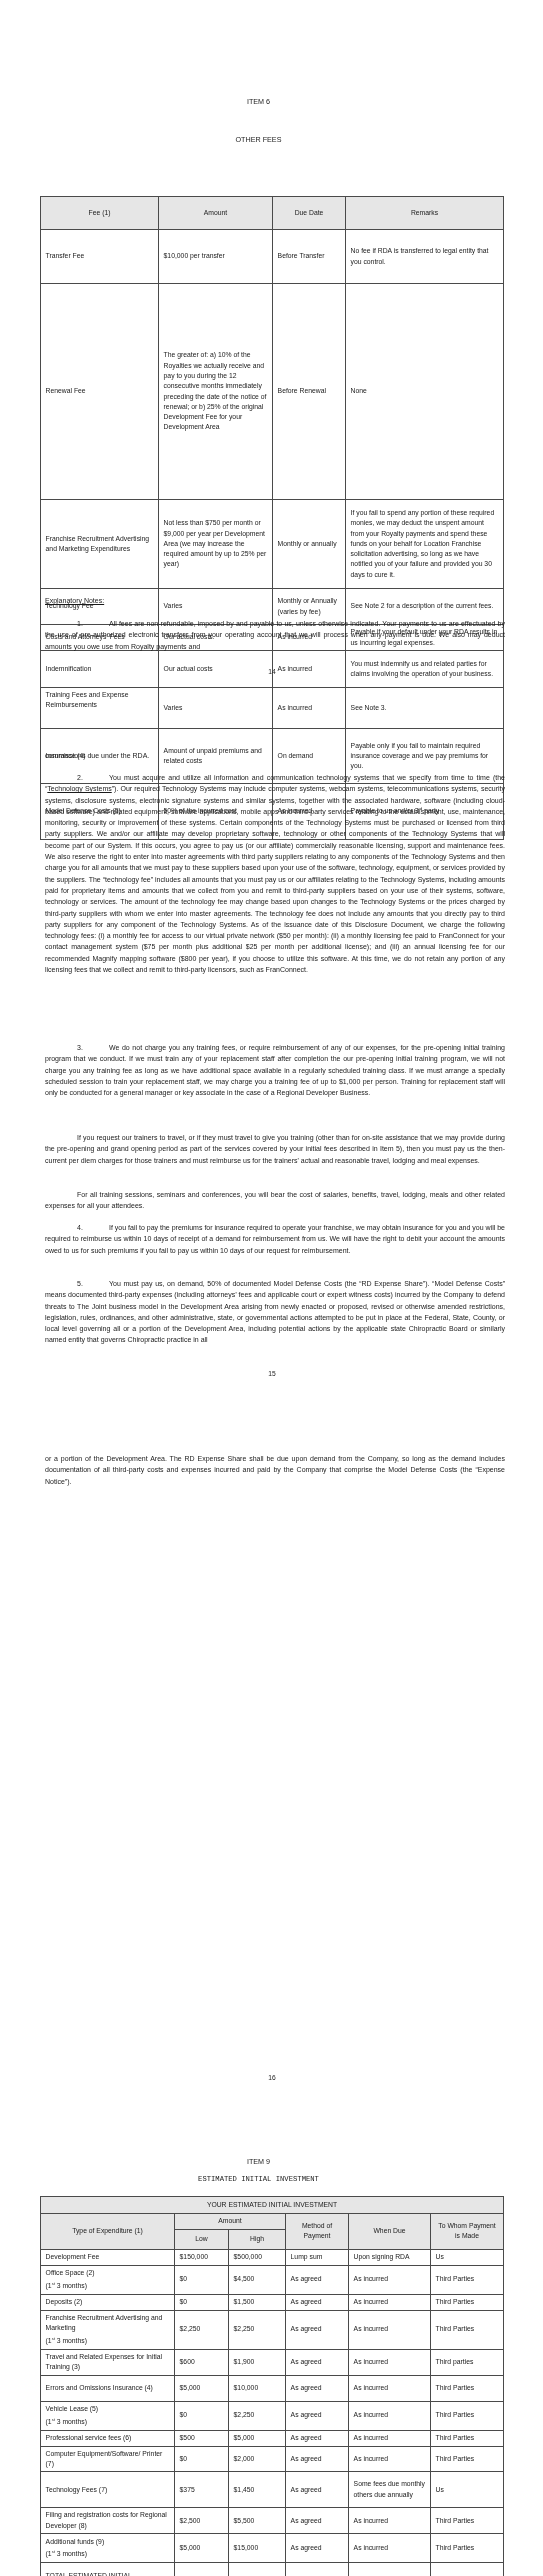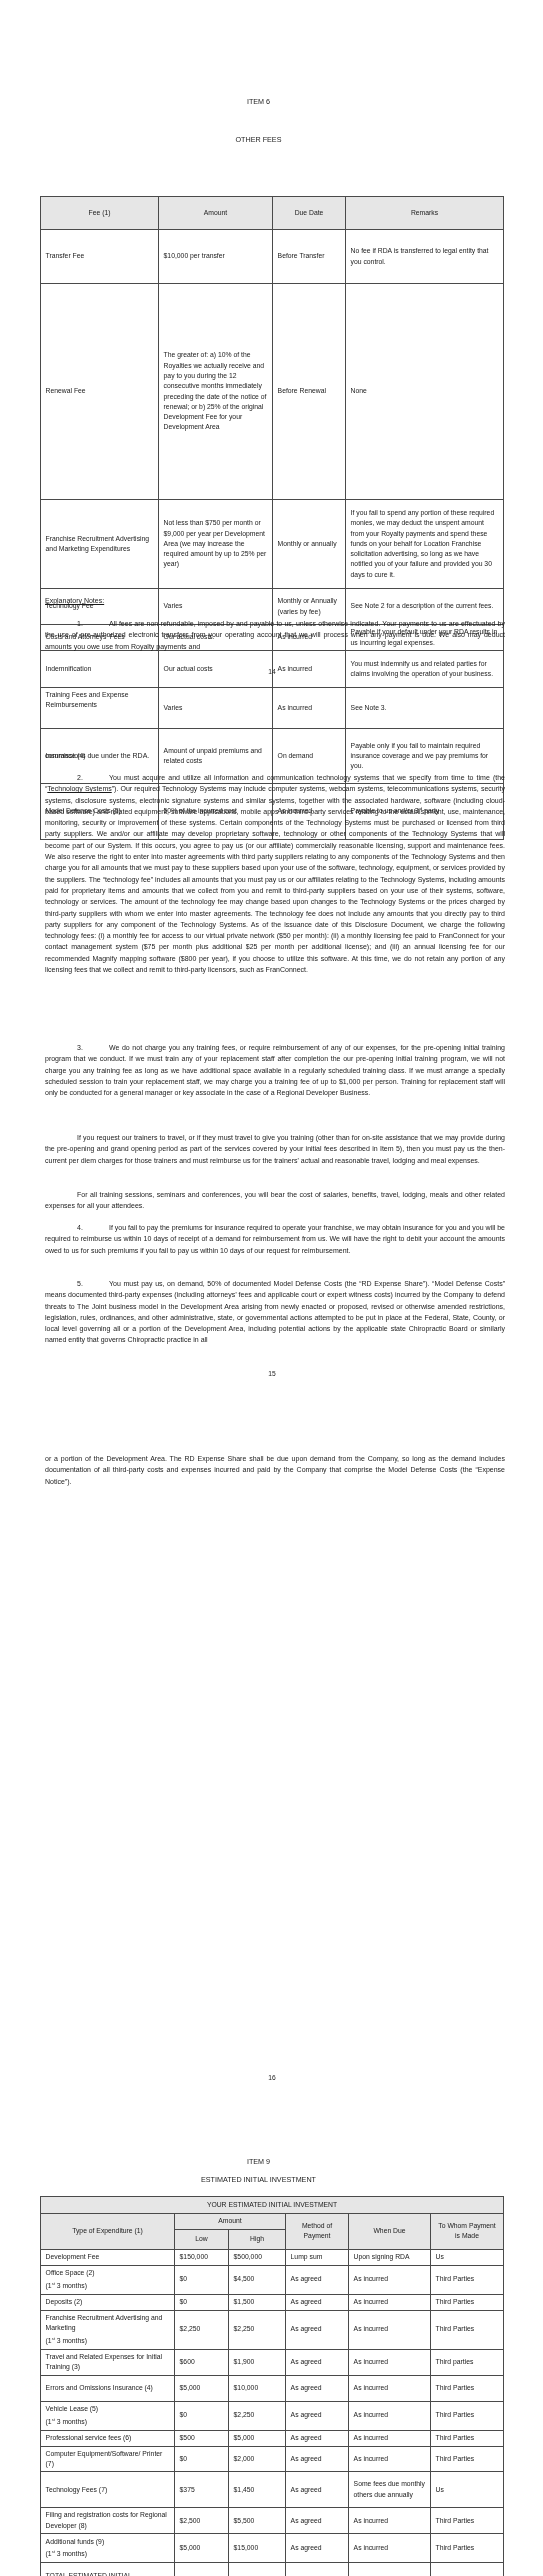--- a/index.html
+++ b/index.html
@@ -149,21 +149,21 @@
   <span class="num">5.</span><span>You must pay us, on demand, 50% of documented Model Defense Costs (the “RD Expense Share”). “Model Defense Costs” means documented third-party expenses (including attorneys’ fees and applicable court or expert witness costs) incurred by the Company to defend threats to The Joint business model in the Development Area arising from newly enacted or proposed, revised or otherwise amended restrictions, legislation, rules, ordinances, and other administrative, state, or governmental actions attempted to be put in place at the Federal, State, County, or local level governing all or a portion of the Development Area, including potential actions by the applicable state Chiropractic Board or similarly named entity that governs Chiropractic practice in all</span>
 </div>
 
 <div class="abs pagenum" style="top:1370px;">15</div>
 
 <div class="para" style="top:1453px;">or a portion of the Development Area. The RD Expense Share shall be due upon demand from the Company, so long as the demand includes documentation of all third-party costs and expenses incurred and paid by the Company that comprise the Model Defense Costs (the “Expense Notice”).</div>
 
 <div class="abs pagenum" style="top:2074px;">16</div>
 
 <div class="abs center-title" style="top:2157px;">ITEM 9</div>
-<div class="abs center-title" style="top:2175px;">ESTIMATED INITIAL INVESTMENT</div>
+<div class="abs center-title" style="top:2175px;font-family:Liberation Mono, monospace;">ESTIMATED INITIAL INVESTMENT</div>
 
 <table class="doc" style="top:2196px;">
   <colgroup>
       <col style="width:134px">
       <col style="width:54px">
       <col style="width:57px">
       <col style="width:63px">
       <col style="width:82px">
       <col style="width:73px">
     </colgroup>

